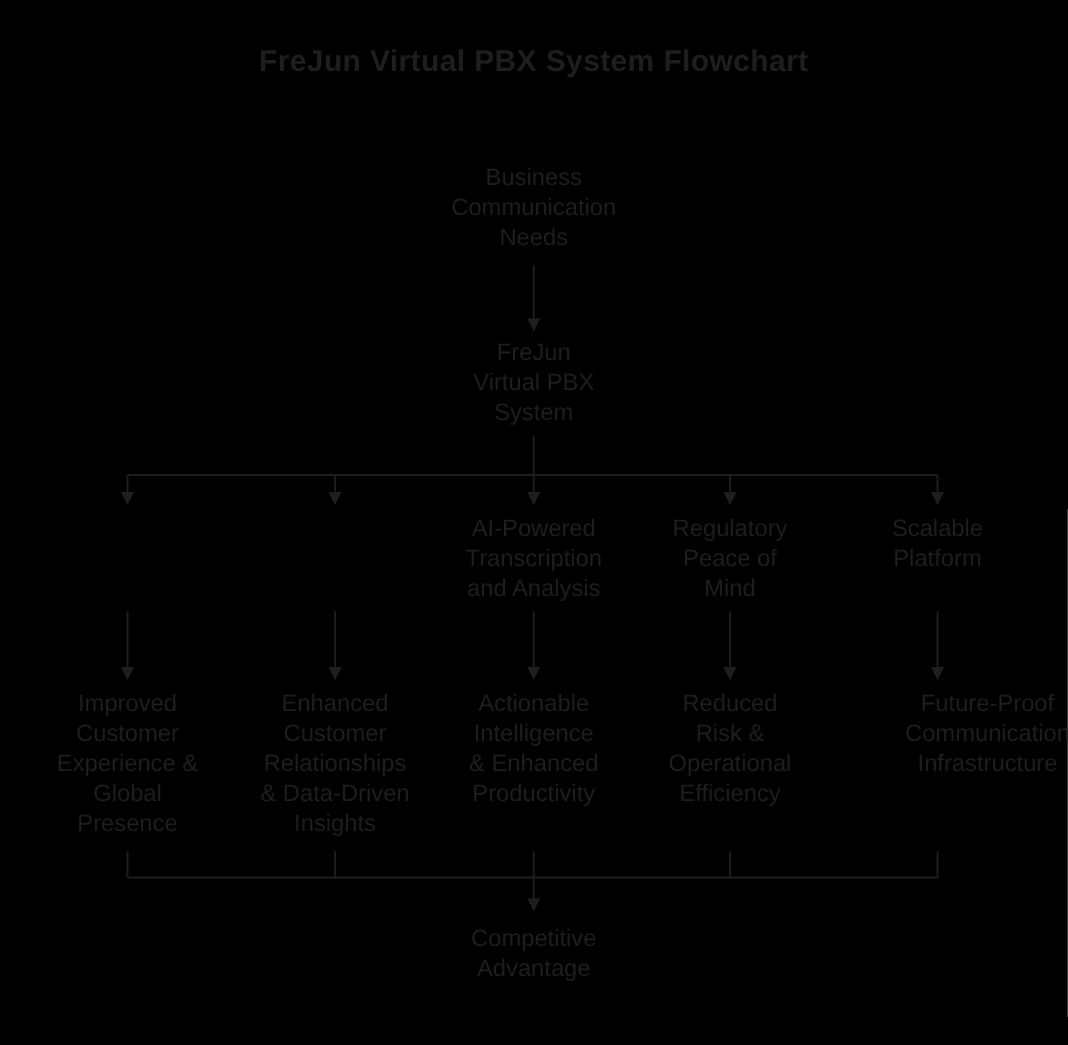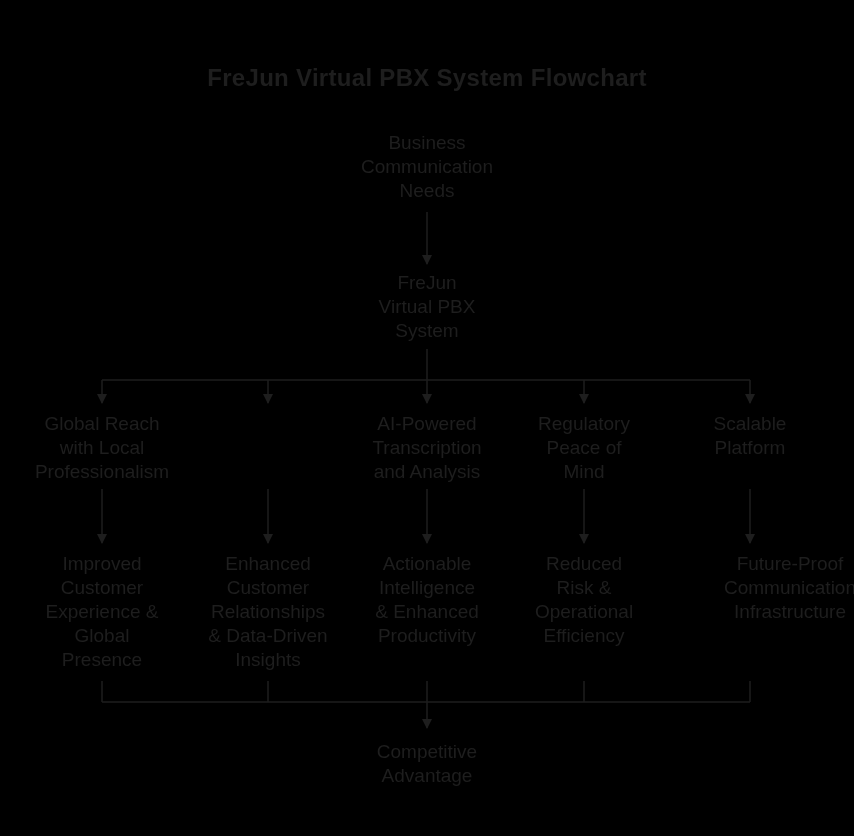--- a/index.html
+++ b/index.html
@@ -7,21 +7,21 @@
     position: relative;
     width: 854px;
     height: 836px;
     background: var(--color-background, #000000);
     color: var(--color-foreground, #1e1e1e);
     font-family: "Liberation Sans", sans-serif;
     overflow: hidden;
   }
   .title {
     position: absolute;
-    top: 64px;
+    top: 36px;
     left: 0;
     width: 100%;
     text-align: center;
     font-size: 24px;
     font-weight: bold;
     letter-spacing: 0.3px;
   }
   .node {
     position: absolute;
     transform: translateX(-50%);
@@ -81,23 +81,20 @@
   </svg>
 
   <div class="node" style="left:427px; top:131px;">Business
 Communication
 Needs</div>
 
   <div class="node" style="left:427px; top:271px;">FreJun
 Virtual PBX
 System</div>
 
-  <div class="node" style="left:102px; top:412px;">Global Reach
-with Local
-Professionalism</div>
   <div class="node" style="left:427px; top:412px;">AI-Powered
 Transcription
 and Analysis</div>
   <div class="node" style="left:584px; top:412px;">Regulatory
 Peace of
 Mind</div>
   <div class="node" style="left:750px; top:412px;">Scalable
 Platform</div>
 
   <div class="node" style="left:102px; top:552px;">Improved

